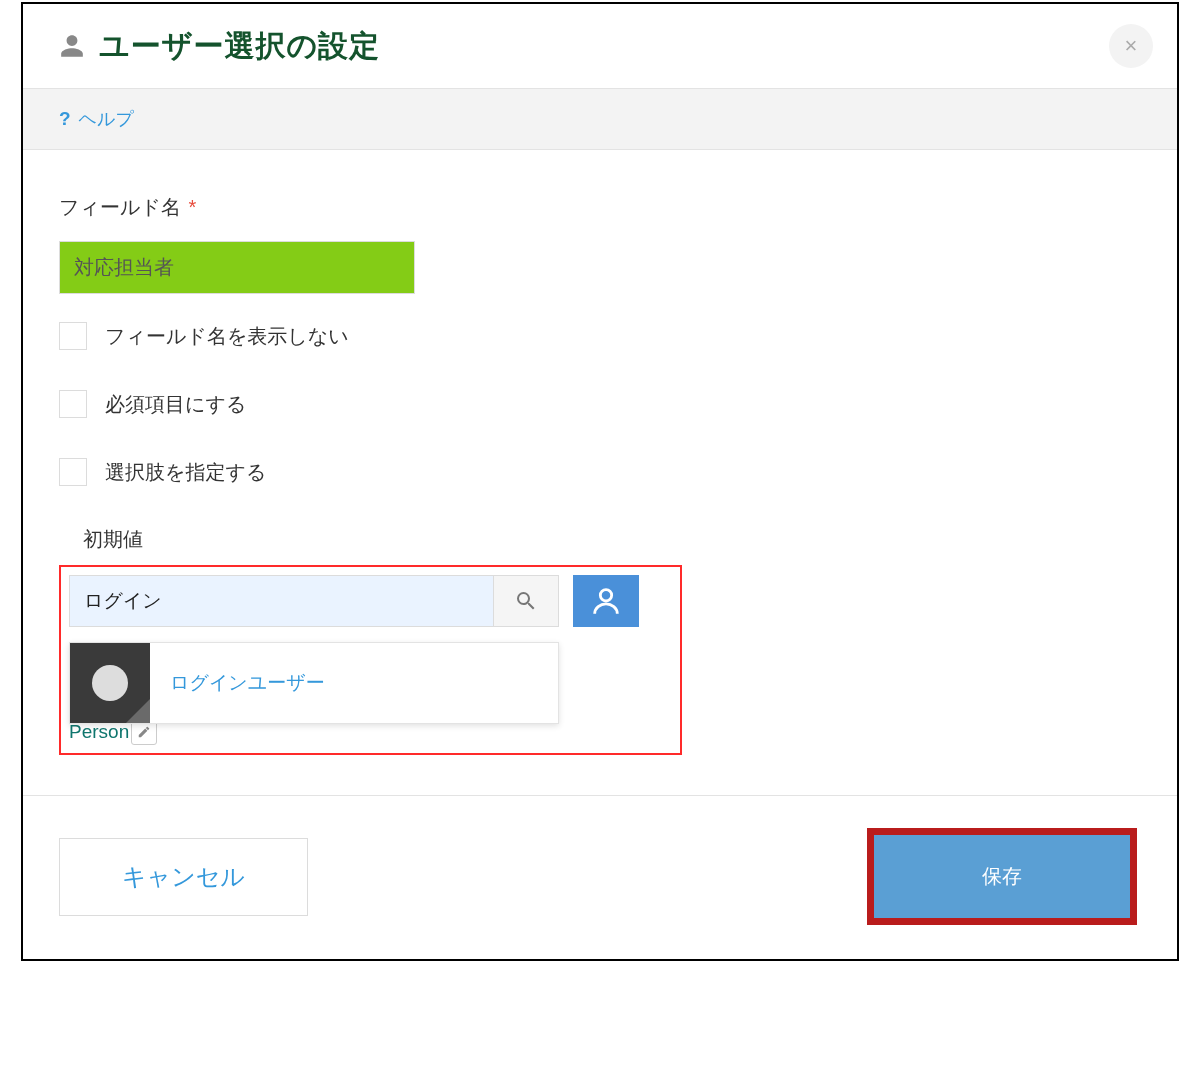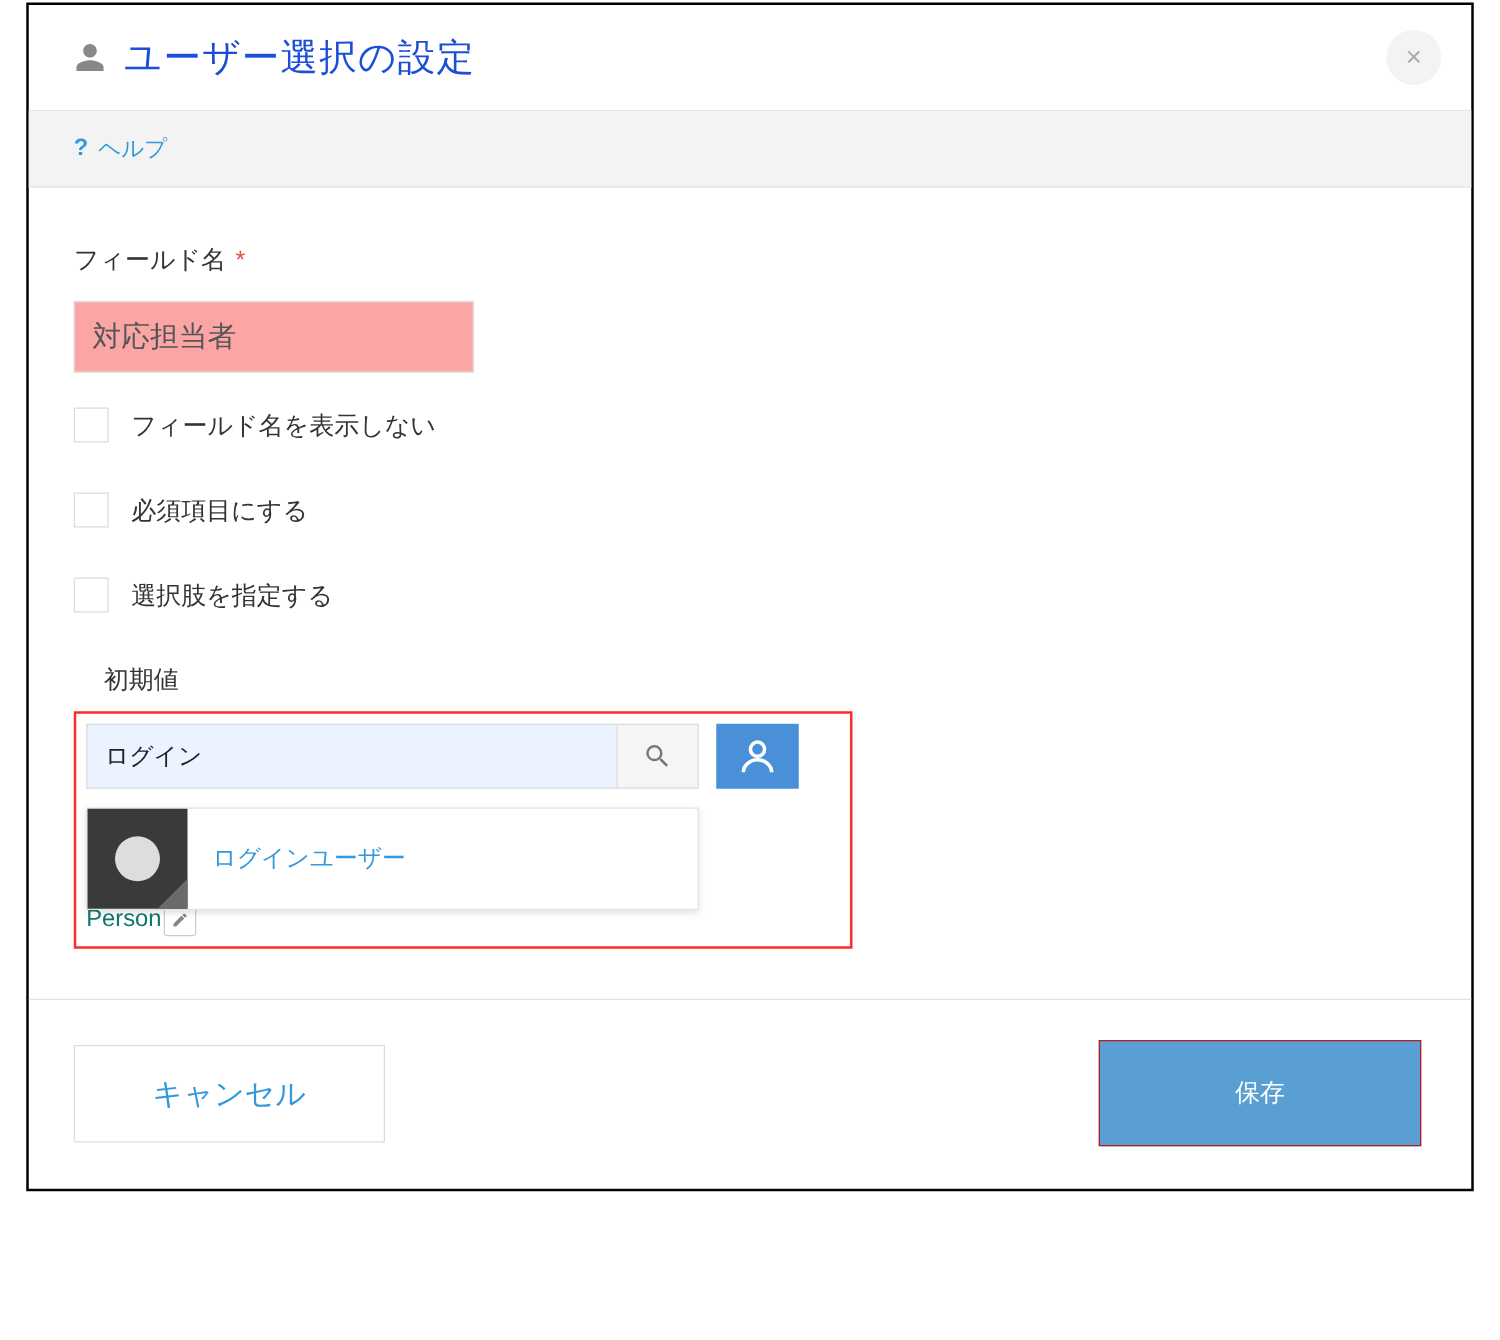--- a/index.html
+++ b/index.html
@@ -27,22 +27,22 @@
       align-items: center;
       gap: 14px;
     }
     .person-glyph {
       width: 26px;
       height: 32px;
       fill: #888;
     }
     .dialog-title {
       font-size: 30px;
-      font-weight: 400;
-      color: #1d4ed8;
+      font-weight: 700;
+      color: #14532d;
       letter-spacing: 1px;
     }
     .close-btn {
       width: 44px;
       height: 44px;
       border: none;
       border-radius: 50%;
       background: #f3f3f3;
       color: #aaa;
       font-size: 22px;
@@ -76,26 +76,26 @@
       display: block;
       font-size: 20px;
       color: #333;
       margin-bottom: 20px;
     }
     .required {
       color: #e74c3c;
       margin-left: 2px;
     }
     .text-input {
-      width: 320px;
+      width: 356px;
       padding: 14px 14px;
-      font-size: 23px;
+      font-size: 20px;
       color: #555;
       border: 1px solid #dcdcdc;
-      background: #fca5a5;
+      background: #84cc16;
       margin-bottom: 28px;
     }
     .checkbox-row {
       display: flex;
       align-items: center;
       gap: 18px;
       margin-bottom: 40px;
     }
     .checkbox-row:last-of-type { margin-bottom: 46px; }
     .checkbox {
@@ -235,21 +235,21 @@
     }
     .btn-cancel {
       border: 1px solid #dcdcdc;
       background: #fff;
       color: #3498db;
       font-size: 24px;
       padding: 22px 62px;
       cursor: pointer;
     }
     .btn-save {
-      border: 1px solid #b91c1c;
+      border: 7px solid #b91c1c;
       background: #5a9fd4;
       color: #fff;
       font-size: 20px;
       padding: 28px 108px;
       cursor: pointer;
     }
   </style>
 </head>
 <body>
 

